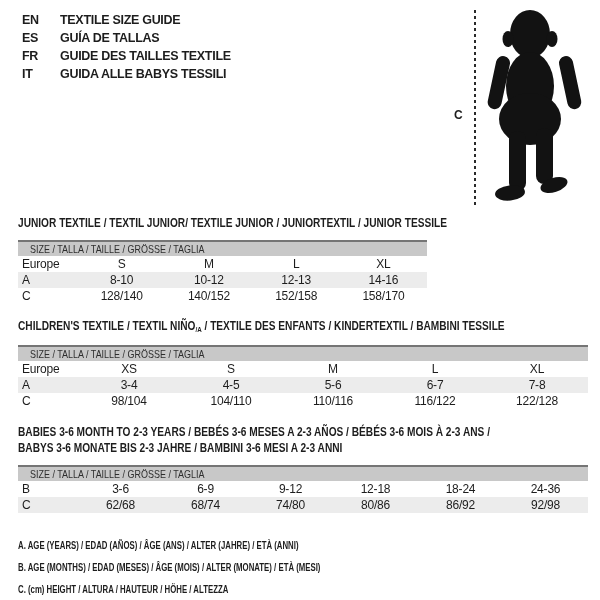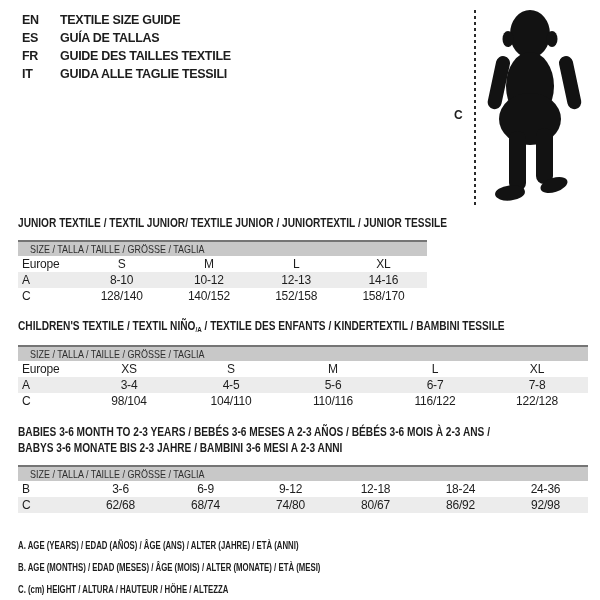--- a/index.html
+++ b/index.html
@@ -58,21 +58,21 @@
     <div class="lang-row">
       <span class="lang-code">ES</span>
       <span class="lang-title">GUÍA DE TALLAS</span>
     </div>
     <div class="lang-row">
       <span class="lang-code">FR</span>
       <span class="lang-title">GUIDE DES TAILLES TEXTILE</span>
     </div>
     <div class="lang-row">
       <span class="lang-code">IT</span>
-      <span class="lang-title">GUIDA ALLE TAGLIE TESSILI</span>
+      <span class="lang-title">GUIDA ALLE BABYS TESSILI</span>
     </div>
   </div>
 
   <div class="abs measure-line"></div>
   <div class="abs measure-label">C</div>
   <svg class="abs baby-svg" width="103" height="200" viewBox="0 0 103 200" fill="#121212" xmlns="http://www.w3.org/2000/svg">
     <ellipse cx="47" cy="28" rx="20" ry="24"></ellipse>
     <ellipse cx="25" cy="33" rx="5.5" ry="8"></ellipse>
     <ellipse cx="69" cy="33" rx="5.5" ry="8"></ellipse>
     <ellipse cx="47" cy="80" rx="24" ry="34"></ellipse>
@@ -165,21 +165,21 @@
       <span>9-12</span>
       <span>12-18</span>
       <span>18-24</span>
       <span>24-36</span>
     </div>
     <div class="row striped">
       <span class="c0">C</span>
       <span>62/68</span>
       <span>68/74</span>
       <span>74/80</span>
-      <span>80/67</span>
+      <span>80/86</span>
       <span>86/92</span>
       <span>92/98</span>
     </div>
   </div>
 
   <div class="abs" style="left:18px; top:535px;">
     <div class="legend-line">
       <span class="cond">A. AGE (YEARS) / EDAD (AÑOS) / ÂGE (ANS) / ALTER (JAHRE) / ETÀ (ANNI)</span>
     </div>
     <div class="legend-line">

